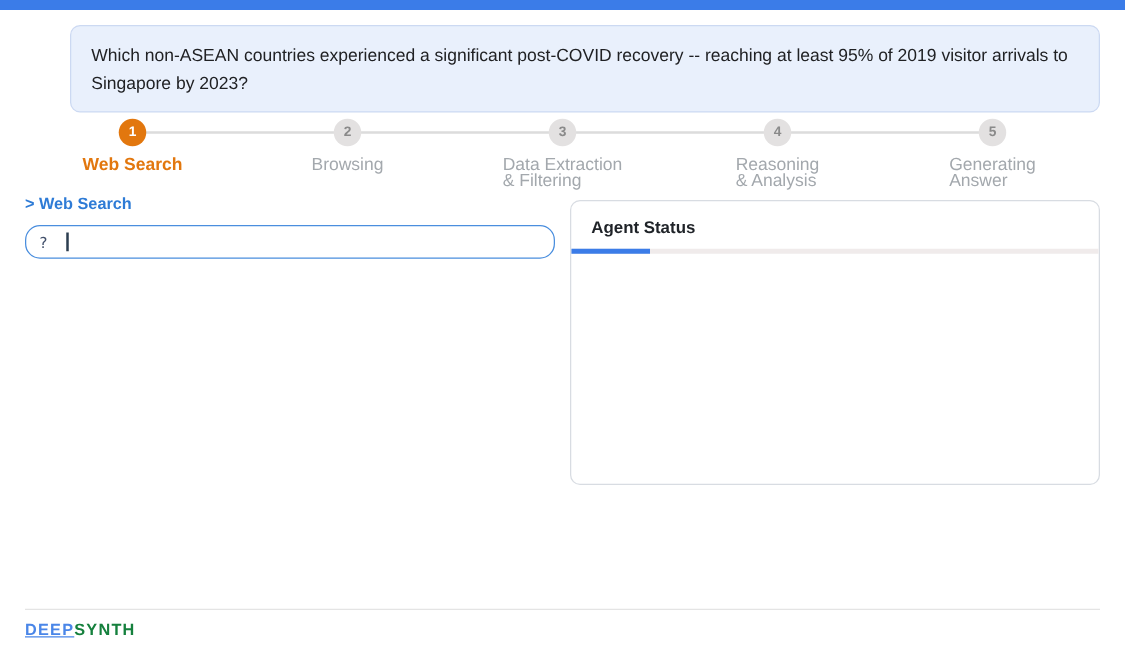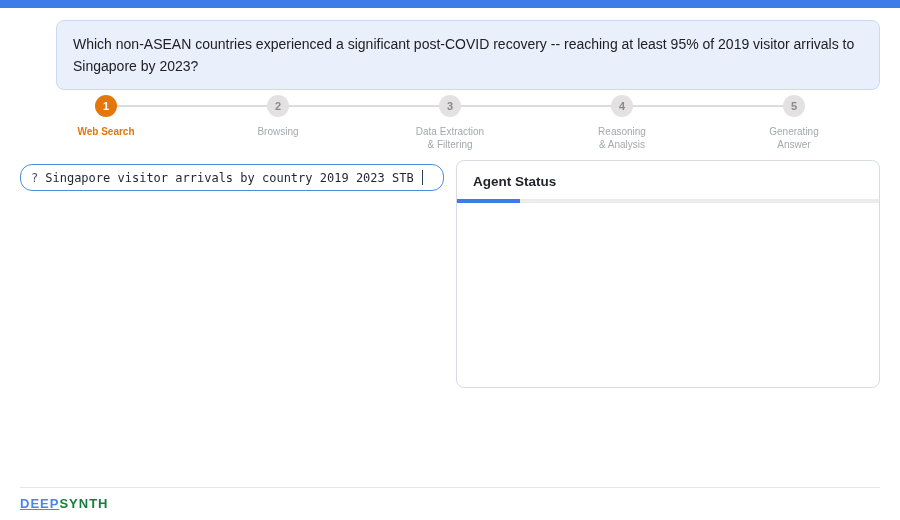--- a/index.html
+++ b/index.html
@@ -40,22 +40,22 @@
     position: relative; z-index: 1;
   }
   .step-circle {
     width: 22px; height: 22px; border-radius: 50%;
     background: var(--inactive-gray, #e3e1e1);
     color: #8a8a8a;
     font-size: 11px; font-weight: 700;
     display: flex; align-items: center; justify-content: center;
   }
   .step-label {
-    margin-top: 8px; text-align: center;
-    font-size: 10px; line-height: 13px;
+    margin-top: 8px; 
+    font-size: 14px; line-height: 13px;
     color: var(--label-gray, #a3a8ad);
   }
   .step-label span { display: block; }
   .step.active .step-circle { background: var(--active-orange, #e2770e); color: #ffffff; }
   .step.active .step-label { color: var(--active-orange, #e2770e); font-weight: 700; }
   
   .left-col { position: absolute; top: 155px; left: 20px; width: 424px; }
   .section-heading {
     font-size: 13px; font-weight: 700;
     color: var(--link-blue, #2e7bd6);
@@ -165,23 +165,23 @@
         <span>5</span>
       </div>
     <div class="step-label">
         <span>Generating</span>
         <span>Answer</span>
       </div>
   </div>
 </div>
 
 <div class="left-col">
+  <div class="section-heading">&gt; Web Search</div>
   <div class="search-box">
     <span class="prompt">?</span>
-    <span class="query">Singapore visitor arrivals by country 2019 2023 STB</span>
     <span class="cursor"></span>
   </div>
 </div>
 
 <div class="agent-panel">
   <div class="panel-title">Agent Status</div>
   <div class="progress-track">
     <div class="progress-fill" style="width: 15%;"></div>
   </div>
 </div>

